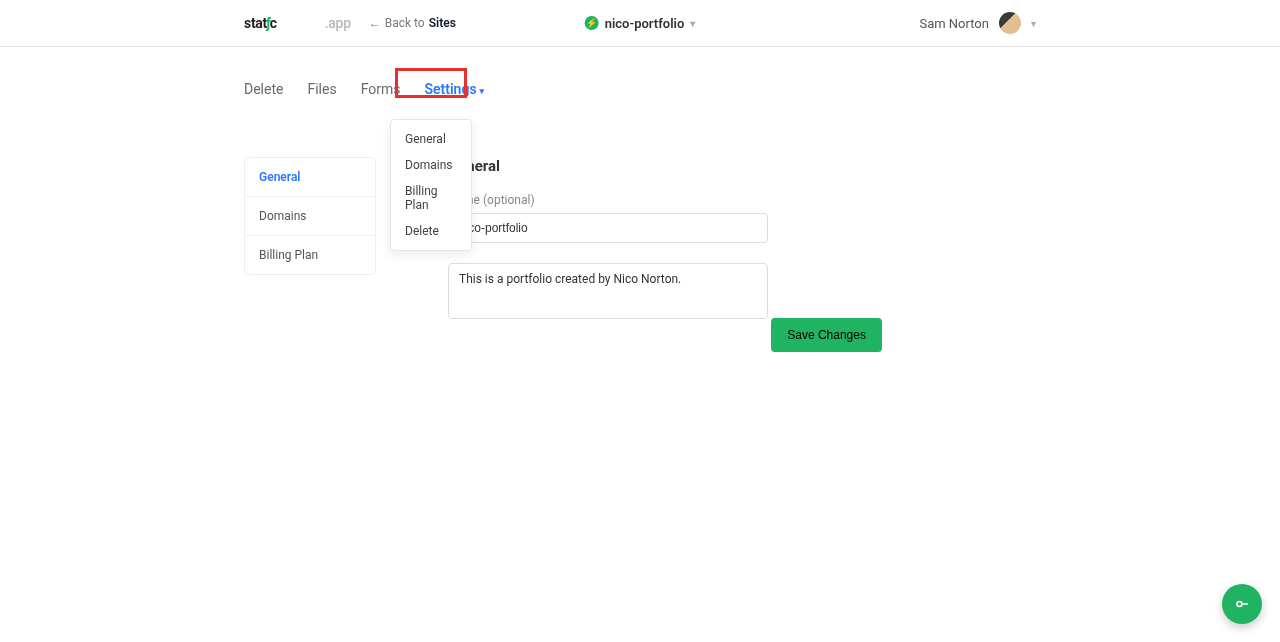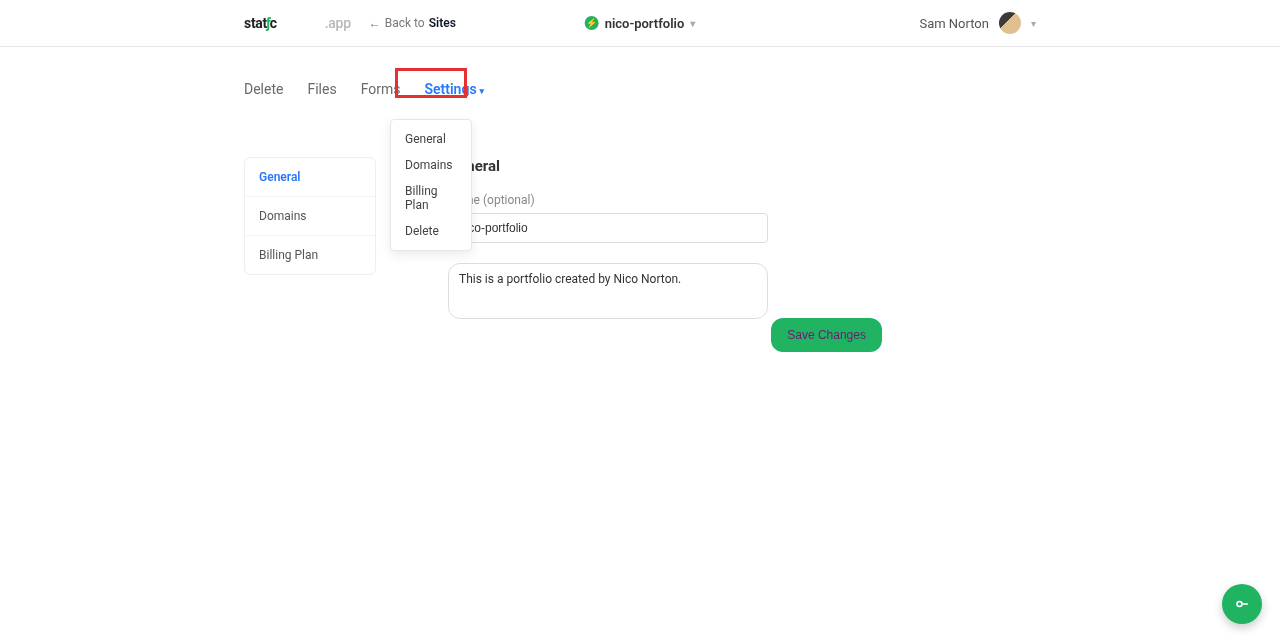--- a/index.html
+++ b/index.html
@@ -181,33 +181,33 @@
     padding: 0 10px;
     font-size: 12px;
     color: #333;
     margin-bottom: 20px;
   }
   .textarea {
     width: 100%;
     max-width: 320px;
     height: 56px;
     border: 1px solid #ddd;
-    border-radius: 12px;
+    border-radius: 4px;
     padding: 8px 10px;
     font-size: 12px;
     color: #333;
     resize: none;
     margin-bottom: 20px;
     font-family: inherit;
   }
   .save-btn {
     background: #20b362;
-    color: #701a75;
+    color: #000000;
     border: none;
-    border-radius: 12px;
+    border-radius: 4px;
     padding: 10px 16px;
     font-size: 12px;
     cursor: pointer;
   }
   .help-bubble {
     position: fixed;
     bottom: 18px;
     right: 18px;
     width: 40px; height: 40px;
     border-radius: 50%;

